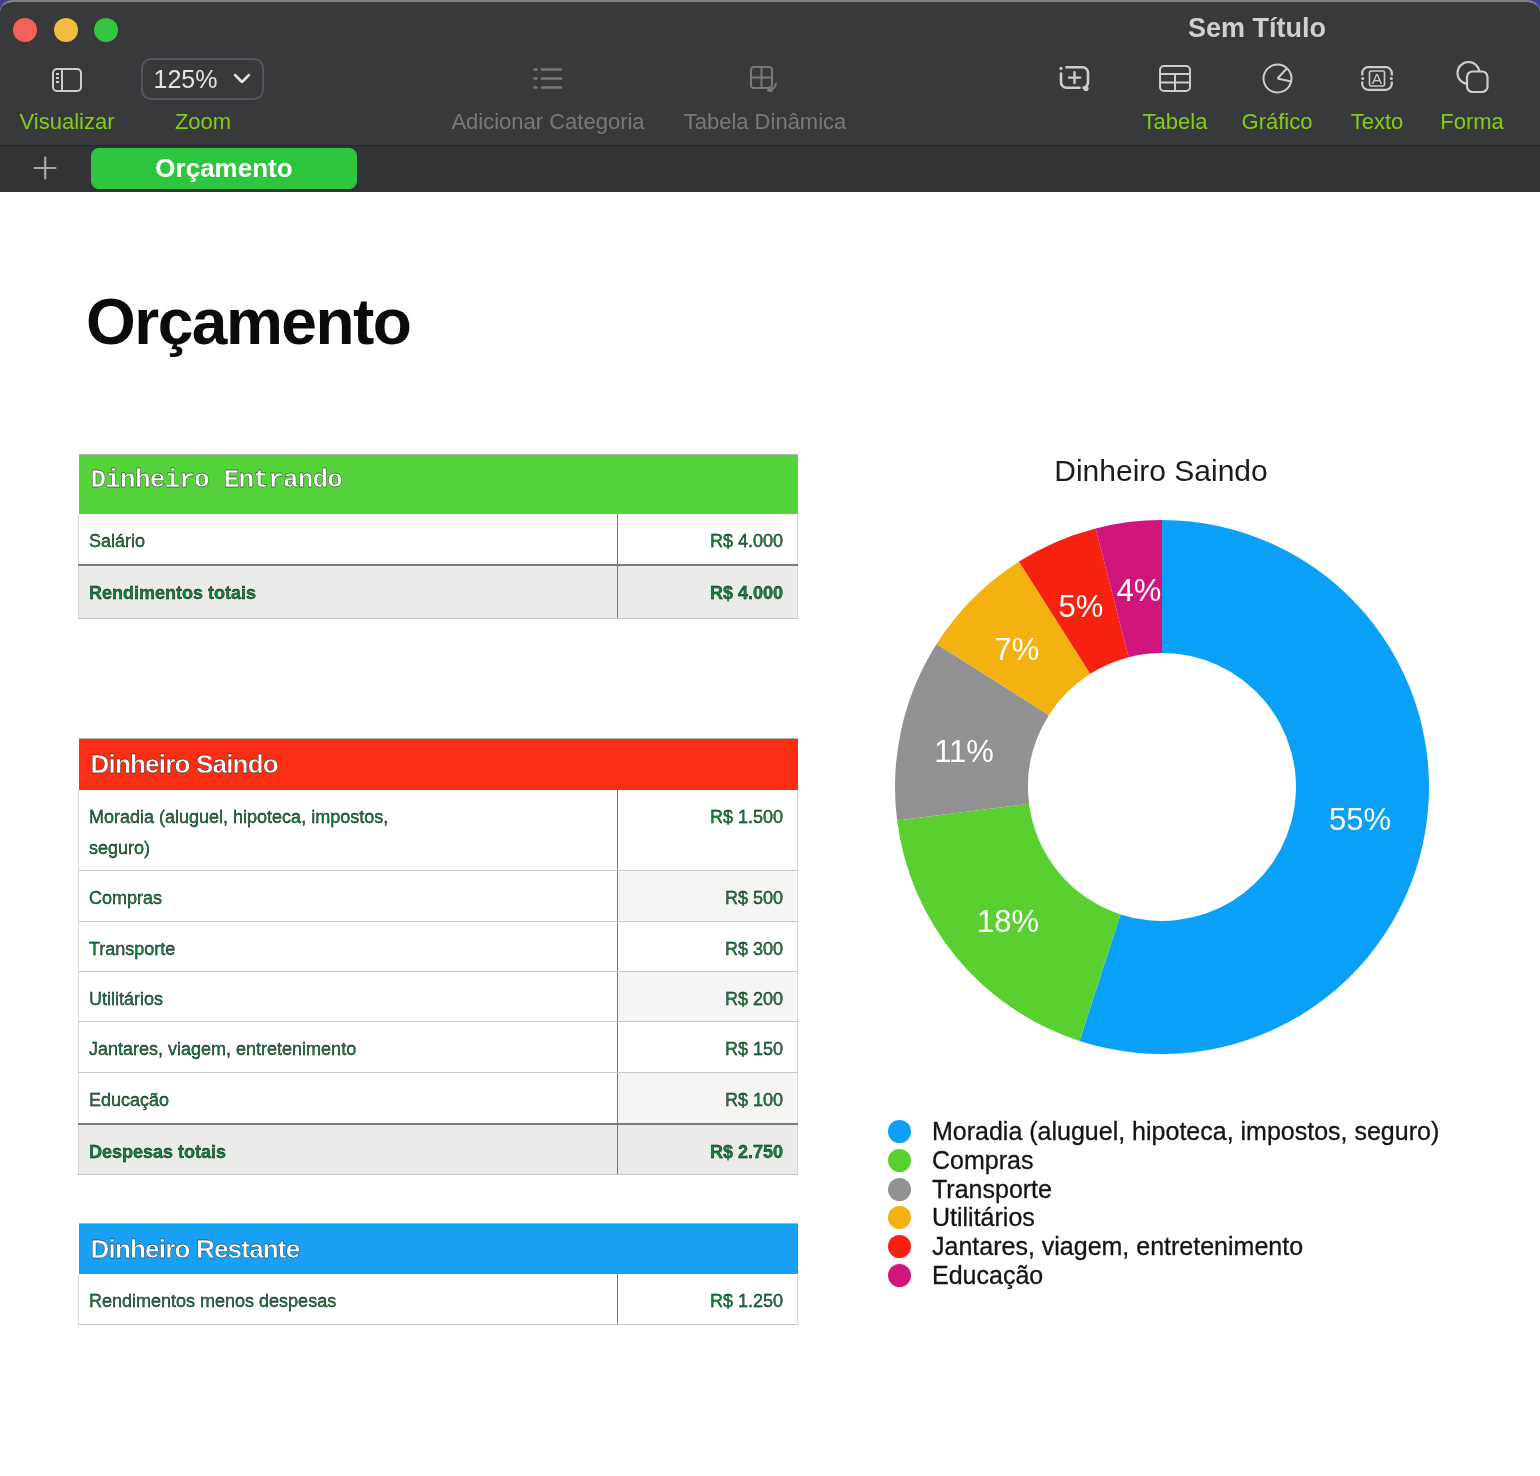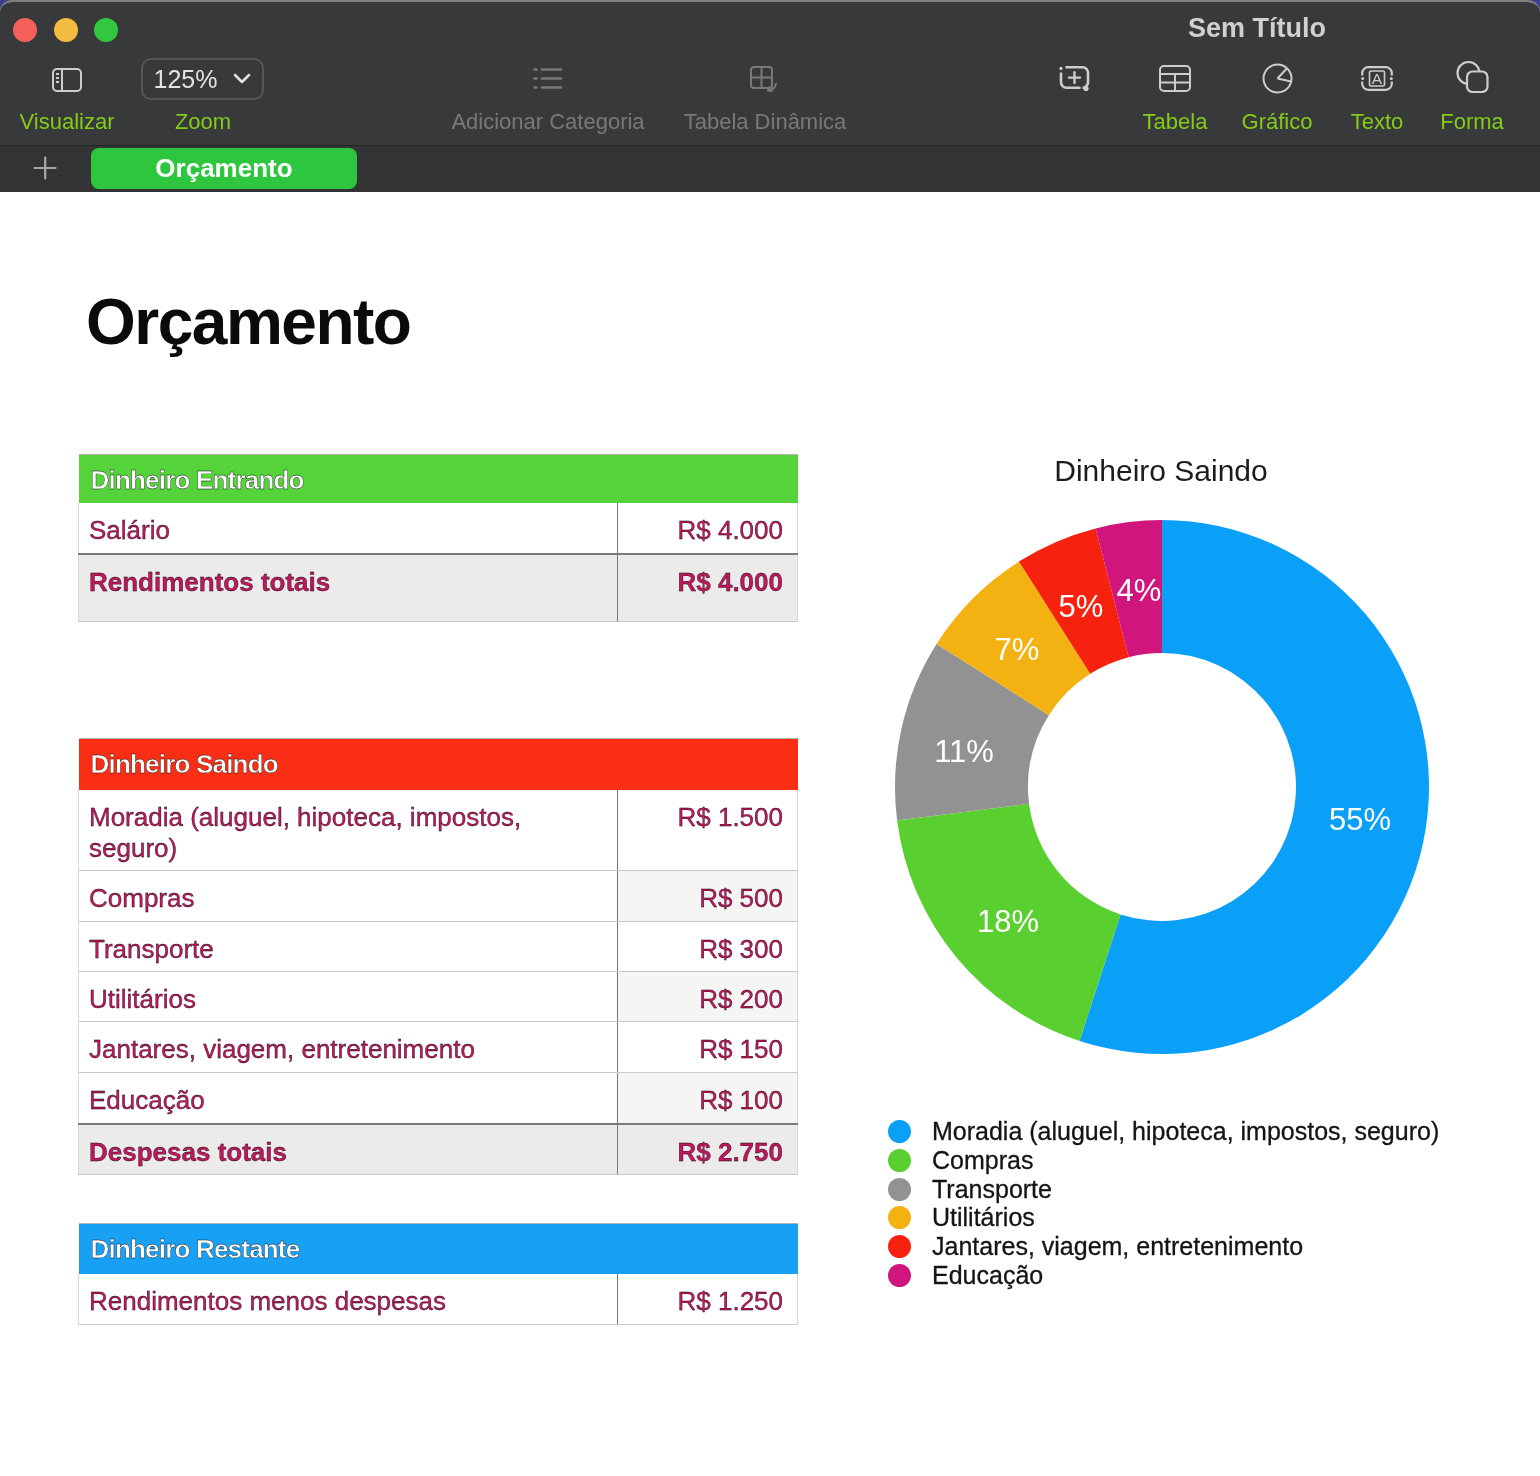--- a/index.html
+++ b/index.html
@@ -15,21 +15,21 @@
 .lbl.dis { color:#77797a; }
 #wintitle { position:absolute; left:1257px; top:11px; transform:translateX(-50%); font-size:27px; font-weight:bold; color:#cfd1d0; }
 #zoombtn { position:absolute; left:141px; top:56px; width:123px; height:42px; border:2px solid #54565a; border-radius:10px;
   color:#e3e3e3; font-size:25px; display:flex; align-items:center; justify-content:center; gap:16px; }
 #tab { position:absolute; left:91px; top:2px; width:266px; height:41px; background:#2ec63f; border-radius:8px;
   color:#fff; font-weight:bold; font-size:26px; display:flex; align-items:center; justify-content:center; }
 
 
 #doctitle { position:absolute; left:86px; top:93px; font-size:64px; font-weight:bold; color:#0b0b0b; letter-spacing:-1.5px; }
 table.t { position:absolute; border-collapse:collapse; width:719px; table-layout:fixed; }
-table.t td { font-size:26px; color:#be185d; padding:0; vertical-align:top; line-height:31px; -webkit-text-stroke:0.35px #060606; }
+table.t td { font-size:18px; color:#15803d; padding:0; vertical-align:top; line-height:31px; -webkit-text-stroke:0.35px #060606; }
 table.t td.hdr { font-weight:bold; color:#fff; padding:10px 0 0 12px !important; font-size:26px; letter-spacing:-0.8px; }
 table.t td.lab { padding:12px 0 0 10px; border-right:1px solid #767676; border-left:1px solid #d8d8d8; }
 table.t td.val { text-align:right; padding:12px 14px 0 0; border-right:1px solid #d8d8d8; }
 table.t tr.tot td { background:#ebebe9; font-weight:bold; }
 table.t .rowline td { border-bottom:1px solid #c9c9c9; }
 table.t .darktop td { border-top:2px solid #7a7a7a; }
 .altv { background:#f5f5f4; }
 
 
 #chartTitle { position:absolute; left:1161px; top:262px; transform:translateX(-50%); font-size:30px; color:#1c1c1c; white-space:nowrap; }
@@ -151,28 +151,28 @@
 
   <div id="canvas">
     <div id="doctitle">Orçamento</div>
 
     <table class="t" style="left:78px; top:262px;">
       <colgroup>
           <col style="width:539px">
           <col style="width:180px">
         </colgroup>
       <tbody>
-          <tr style="height:48px;">
+          <tr style="height:59px;font-family:Liberation Mono, monospace;">
             <td class="hdr" colspan="2" style="background:#54d33a; border-top:1px solid #b3b3b3;">Dinheiro Entrando</td>
           </tr>
       <tr class="rowline" style="height:51px;">
             <td class="lab">Salário</td>
             <td class="val">R$ 4.000</td>
           </tr>
-      <tr class="tot darktop rowline" style="height:68px;">
+      <tr class="tot darktop rowline" style="height:54px;">
             <td class="lab">Rendimentos totais</td>
             <td class="val">R$ 4.000</td>
           </tr>
     </tbody>
       </table>
 
     <table class="t" style="left:78px; top:546px;">
       <colgroup>
           <col style="width:539px">
           <col style="width:180px">

